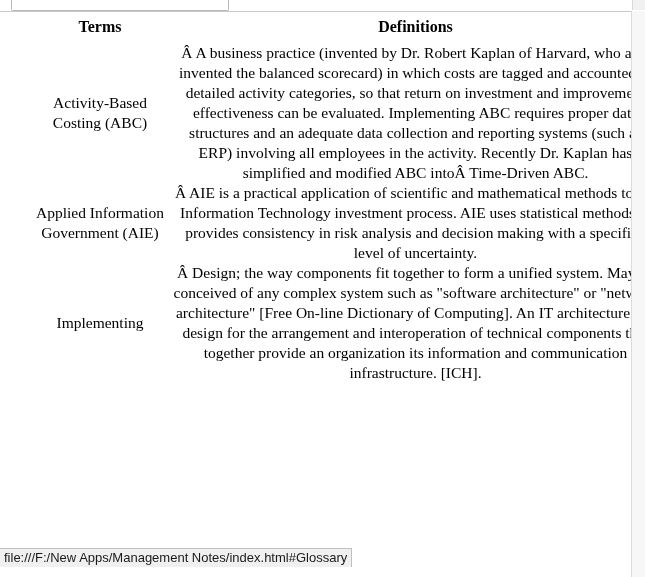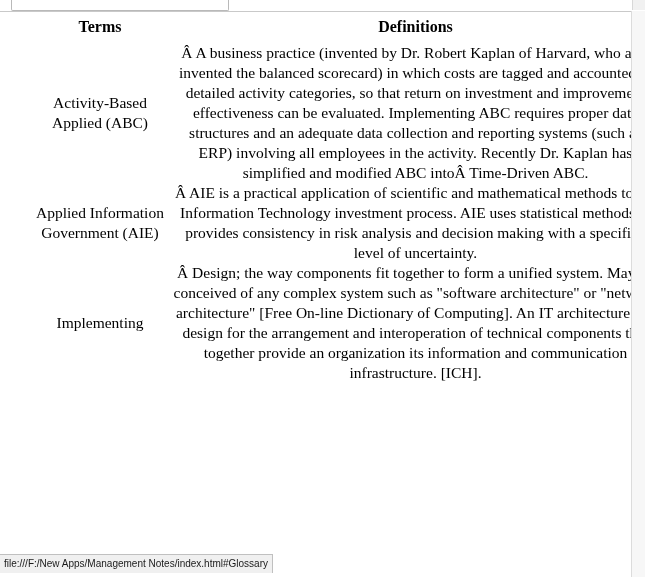--- a/index.html
+++ b/index.html
@@ -87,28 +87,28 @@
   td.def {
     text-align: justify;
   }
   
   td.term.mid { vertical-align: middle; }
 
   
   .status-bar {
     position: absolute;
     left: 0;
-    bottom: 4px;
+    bottom: 10px;
     height: 18px;
     line-height: 18px;
     background: #f0f0f0;
     border-top: 1px solid #c0c0c0;
     border-right: 1px solid #c0c0c0;
     font-family: "Liberation Sans", sans-serif;
-    font-size: 10px;
+    font-size: 13px;
     color: #1a1a1a;
     padding: 0 4px 0 4px;
     white-space: nowrap;
   }
 
   
   .scroll-edge {
     position: absolute;
     top: 11px;
     right: 0;
@@ -133,21 +133,21 @@
       <col class="c-def">
     </colgroup>
     <thead>
       <tr>
         <th>Terms</th>
         <th>Definitions</th>
       </tr>
     </thead>
     <tbody>
       <tr>
-        <td class="term mid">Activity-Based Applied (ABC)</td>
+        <td class="term mid">Activity-Based Costing (ABC)</td>
         <td class="def">Â A business practice (invented by Dr. Robert Kaplan of Harvard, who also invented the balanced scorecard) in which costs are tagged and accounted in detailed activity categories, so that return on investment and improvement effectiveness can be evaluated. Implementing ABC requires proper data structures and an adequate data collection and reporting systems (such as ERP) involving all employees in the activity. Recently Dr. Kaplan has simplified and modified ABC intoÂ Time-Driven ABC.</td>
       </tr>
       <tr>
         <td class="term mid">Applied Information Government (AIE)</td>
         <td class="def">Â AIE is a practical application of scientific and mathematical methods to the Information Technology investment process. AIE uses statistical methods to provides consistency in risk analysis and decision making with a specified level of uncertainty.</td>
       </tr>
       <tr>
         <td class="term mid">Implementing</td>
         <td class="def">Â Design; the way components fit together to form a unified system. May be conceived of any complex system such as "software architecture" or "network architecture" [Free On-line Dictionary of Computing]. An IT architecture is a design for the arrangement and interoperation of technical components that together provide an organization its information and communication infrastructure. [ICH].</td>
       </tr>

